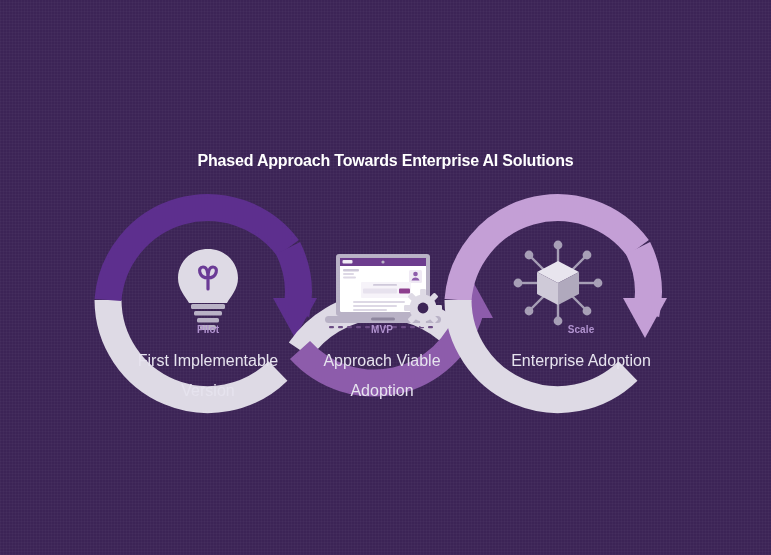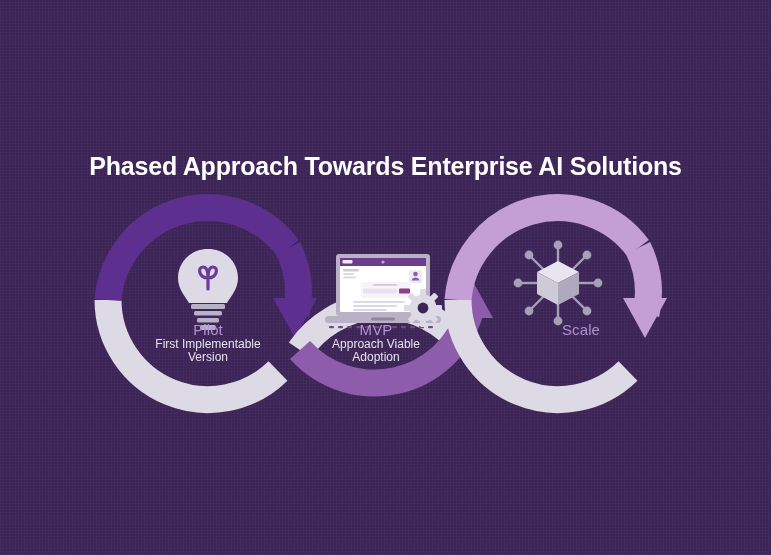--- a/index.html
+++ b/index.html
@@ -23,21 +23,21 @@
       repeating-linear-gradient(90deg, rgba(255,255,255,0.022) 0px, rgba(255,255,255,0.022) 1px, transparent 1px, transparent 3px);
     overflow: hidden;
   }
   .title {
     position: absolute;
     left: 0;
     right: 0;
     top: 152px;
     text-align: center;
     color: #ffffff;
-    font-size: 25px;
+    font-size: 16px;
     font-weight: bold;
     letter-spacing: -0.2px;
   }
   .diagram {
     position: absolute;
     left: 0;
     top: 190px;
     width: 771px;
     height: 225px;
   }
@@ -45,32 +45,32 @@
     display: block;
     width: 771px;
     height: 225px;
   }
   .labels {
     position: absolute;
     text-align: center;
     width: 200px;
   }
   .lbl-title {
-    font-size: 15px;
-    font-weight: normal;
+    font-size: 10px;
+    font-weight: bold;
     color: #b193cf;
     line-height: 16px;
     letter-spacing: 0.1px;
   }
   .lbl-sub {
-    font-size: 12px;
+    font-size: 16px;
     font-weight: normal;
     color: #e6e3ee;
     line-height: 12.5px;
-    margin-top: 0;
+    margin-top: 17px;
   }
 </style>
 </head>
 <body>
 
 <div class="stage">
 
   <div class="title">Phased Approach Towards Enterprise AI Solutions</div>
 
   <div class="diagram">
@@ -223,23 +223,24 @@
       </g>
     </svg>
   </div>
 
   <div class="labels" style="left:108px; top:322px;">
     <div class="lbl-title">Pilot</div>
     <div class="lbl-sub">First Implementable</div>
     <div class="lbl-sub">Version</div>
   </div>
 
-  <div class="labels" style="left:276px; top:322px;text-align:center;">
+  <div class="labels" style="left:282px; top:322px;text-align:center;">
     <div class="lbl-title">MVP</div>
     <div class="lbl-sub">Approach Viable</div>
     <div class="lbl-sub">Adoption</div>
   </div>
 
   <div class="labels" style="left:481px; top:322px;">
     <div class="lbl-title">Scale</div>
+    <div class="lbl-sub">Enterprise Adoption</div>
   </div>
 
 </div>
 
 </body></html>

